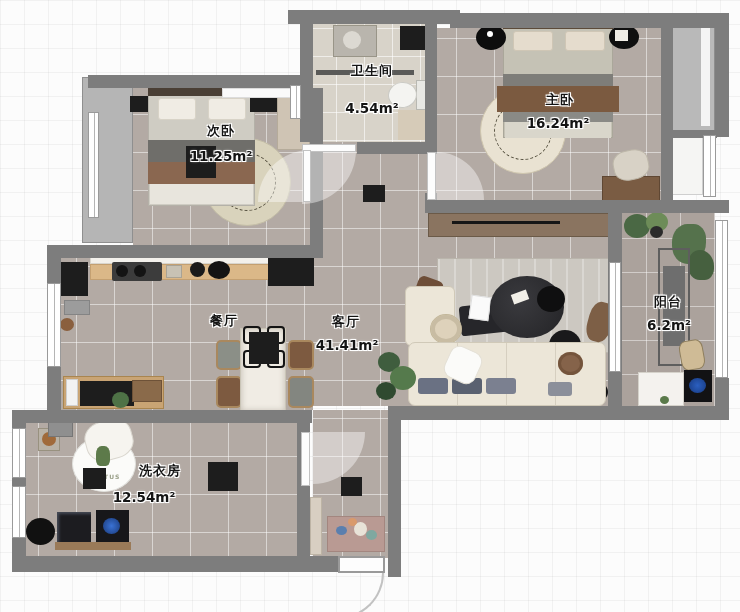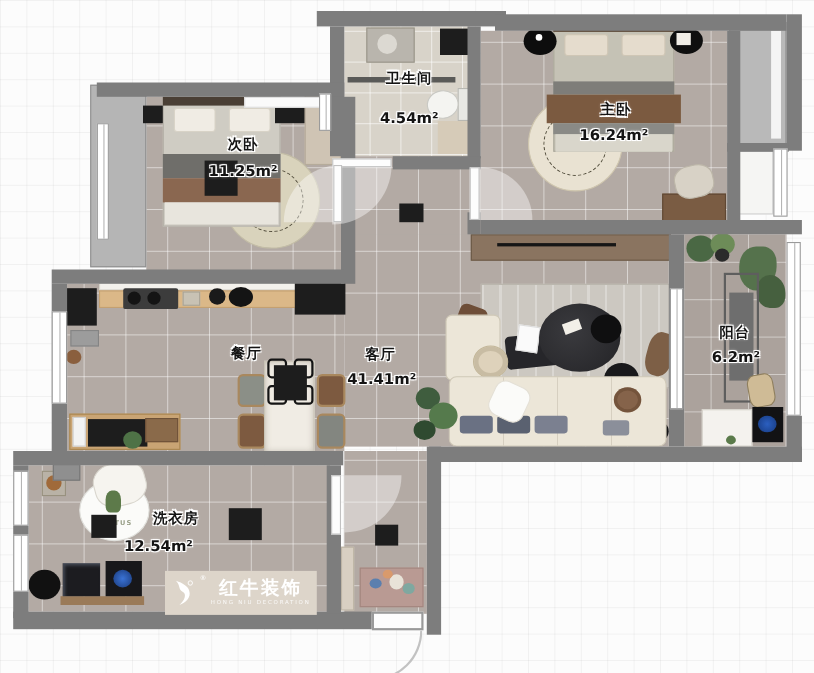--- a/index.html
+++ b/index.html
@@ -279,25 +279,14 @@
   <div class="lbl" style="left:221px;top:131px;">次卧</div>
   <div class="lbl area" style="left:221px;top:156px;">11.25m²</div>
   <div class="lbl" style="left:224px;top:321px;">餐厅</div>
   <div class="lbl" style="left:346px;top:322px;">客厅</div>
   <div class="lbl area" style="left:347px;top:345px;">41.41m²</div>
   <div class="lbl" style="left:668px;top:302px;">阳台</div>
   <div class="lbl area" style="left:669px;top:325px;">6.2m²</div>
   <div class="lbl" style="left:160px;top:471px;text-align:center;">洗衣房</div>
   <div class="lbl area" style="left:144px;top:497px;">12.54m²</div>
 
-  <div id="banner">
-    <svg width="22" height="26" viewBox="0 0 22 26">
-      <path d="M4 2 C8 6, 6 10, 10 12 C14 14, 12 20, 7 24 C13 22, 18 17, 16 11 C15 7, 10 4, 4 2 Z" fill="#ffffff"></path>
-      <circle cx="17" cy="4" r="2" fill="none" stroke="#ffffff" stroke-width="0.8"></circle>
-    </svg>
-    <span class="reg">®</span>
-    <div class="btxt">
-      <span class="brand">红牛装饰</span>
-      <span class="sub">HONG NIU DECORATION</span>
-    </div>
-  </div>
 
 </div>
 
 </body></html>

